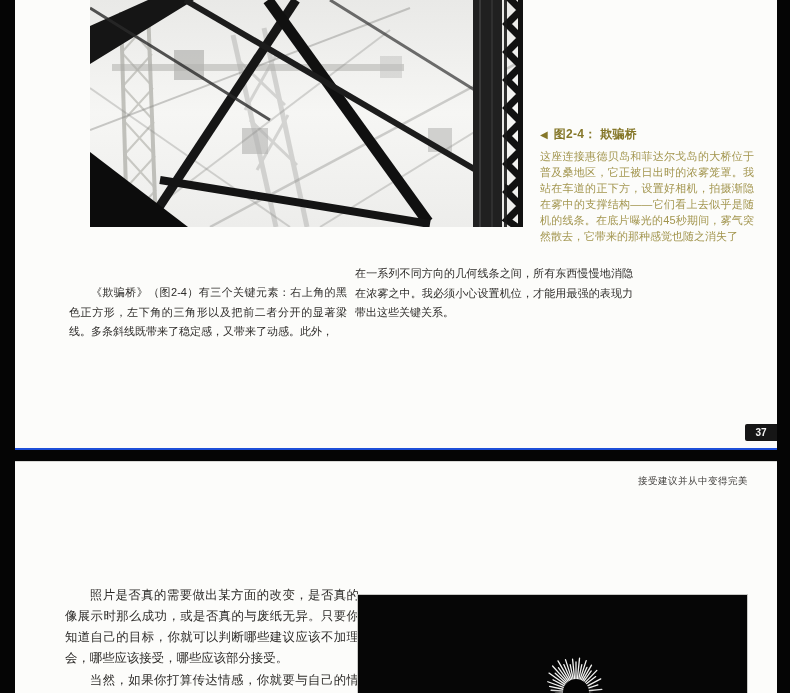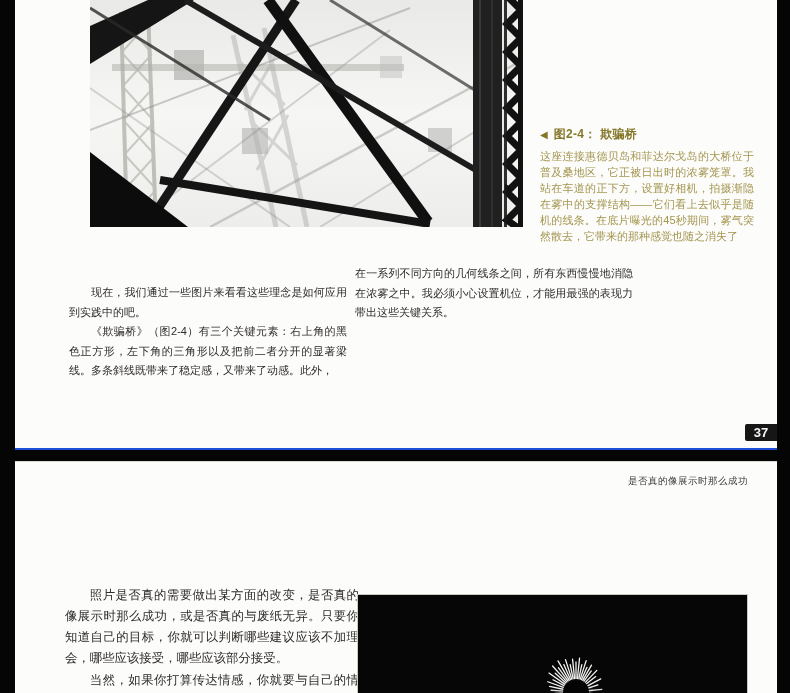--- a/index.html
+++ b/index.html
@@ -22,21 +22,21 @@
   .sec-head{position:absolute; left:54px; top:256px; margin:0; color:#8d7e33;
     font-size:14.5px; font-weight:bold; letter-spacing:0.5px;}
 
   .bodytext{color:#2d2b29; font-size:11px; line-height:19.5px; text-align:justify;}
   .bodytext p{margin:0; text-indent:2em;}
   .col-left {position:absolute; left:54px;  top:283px; width:278px;}
   .col-right{position:absolute; left:340px; top:264px; width:278px;}
   .col-right p.cont{text-indent:0;}
 
   .pagenum{position:absolute; left:730px; top:424px; width:32px; height:17px;
-    background:#161616; color:#f4f4f4; font-size:13px; font-weight:bold;
+    background:#161616; color:#f4f4f4; font-size:10px; font-weight:bold;
     display:flex; align-items:center; justify-content:center; border-radius:2px 0 0 2px;}
 
   .running-header{position:absolute; top:13px; right:29px; color:#3c3a38; font-size:9.5px; letter-spacing:0.5px;}
   .lower-text{position:absolute; left:49px; top:122px; width:296px;
     color:#2d2b29; font-size:12.4px; line-height:21px; text-align:justify;}
   .lower-text p{margin:1px; text-indent:2em;}
 
   .photo2{position:absolute; left:343px; top:133px; width:389px; height:99px;
     background:#060606; outline:1px solid #c9c9c6;}
   .photo2 svg{display:block;}
@@ -123,33 +123,32 @@
       <div class="cap-head">
         <span class="cap-arrow">◀</span>
         <span>图2-4：</span>
         <span>欺骗桥</span>
       </div>
       <div class="cap-body">这座连接惠德贝岛和菲达尔戈岛的大桥位于普及桑地区，它正被日出时的浓雾笼罩。我站在车道的正下方，设置好相机，拍摄渐隐在雾中的支撑结构——它们看上去似乎是随机的线条。在底片曝光的45秒期间，雾气突然散去，它带来的那种感觉也随之消失了</div>
     </div>
 
 
     <div class="bodytext col-left">
-      <p>现在，我们通过一些图片来看看这些理念是如何应用到实践中的吧。</p>
       <p>《欺骗桥》（图2-4）有三个关键元素：右上角的黑色正方形，左下角的三角形以及把前二者分开的显著梁线。多条斜线既带来了稳定感，又带来了动感。此外，</p>
     </div>
     <div class="bodytext col-right">
       <p class="cont">在一系列不同方向的几何线条之间，所有东西慢慢地消隐在浓雾之中。我必须小心设置机位，才能用最强的表现力带出这些关键关系。</p>
     </div>
 
     <div class="pagenum">37</div>
   </div>
 
   <div class="page page2">
 
-    <div class="running-header">是否真的像展示时那么成功</div>
+    <div class="running-header">接受建议并从中变得完美</div>
 
     <div class="lower-text">
       <p>照片是否真的需要做出某方面的改变，是否真的像展示时那么成功，或是否真的与废纸无异。只要你知道自己的目标，你就可以判断哪些建议应该不加理会，哪些应该接受，哪些应该部分接受。</p>
       <p>当然，如果你打算传达情感，你就要与自己的情感和你要表达的情感协调一致，接受建议并从中变得完美。</p>
     </div>
 
     <div class="photo2" title="黑色背景中逆光的针状植物照片">
       <svg width="389" height="99" viewBox="0 0 389 99">
         <rect x="0" y="0" width="389" height="99" fill="#060606"></rect>
         <g transform="translate(218,97)">

